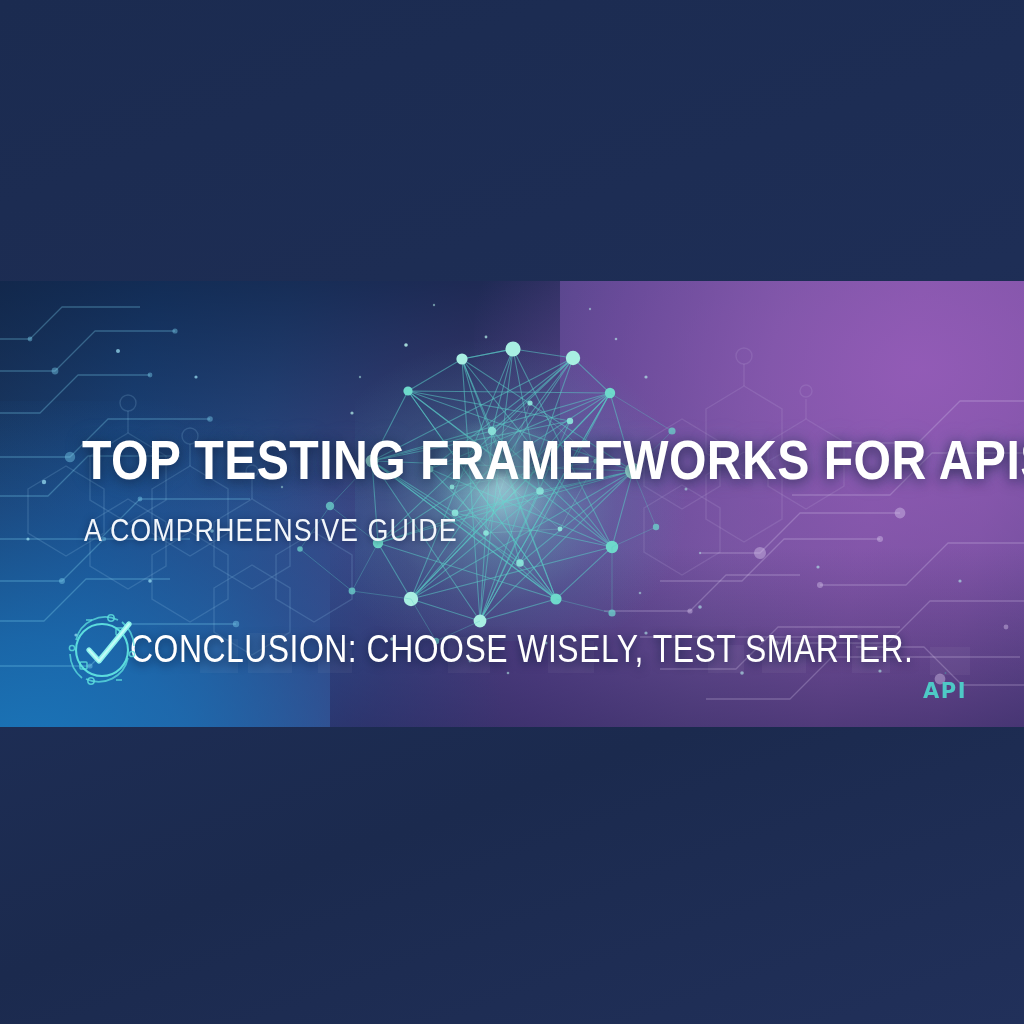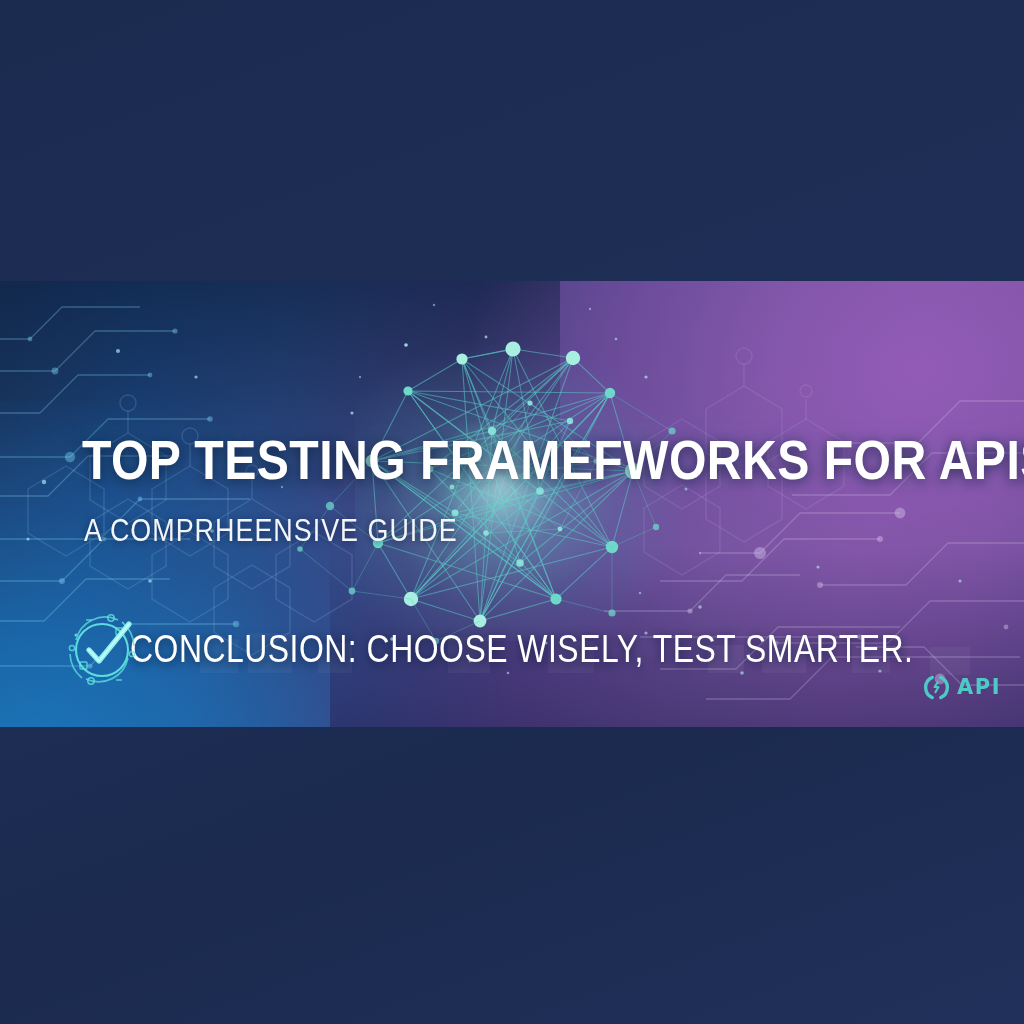--- a/index.html
+++ b/index.html
@@ -121,21 +121,21 @@
     color:#ffffff;
     transform:scaleX(.84);
     transform-origin:left center;
     white-space:nowrap;
     text-shadow:0 2px 10px rgba(6,24,52,.72);
   }
   
   #check-badge { position:absolute; left:56px; top:604px; width:92px; height:92px; }
   
   #logo { position:absolute; left:923px; top:672px; height:30px;
-          display:flex; align-items:center; gap:7px; }
+          display:flex; align-items:center; gap:7px;flex-direction:column; }
   #logo-text {
     font-family:"DejaVu Sans", sans-serif;
     font-size:21px; font-weight:bold; letter-spacing:1.6px;
     color:#4ec9c6; line-height:21px;
   }
 </style>
 </head>
 <body>
 
 <div id="stage">

